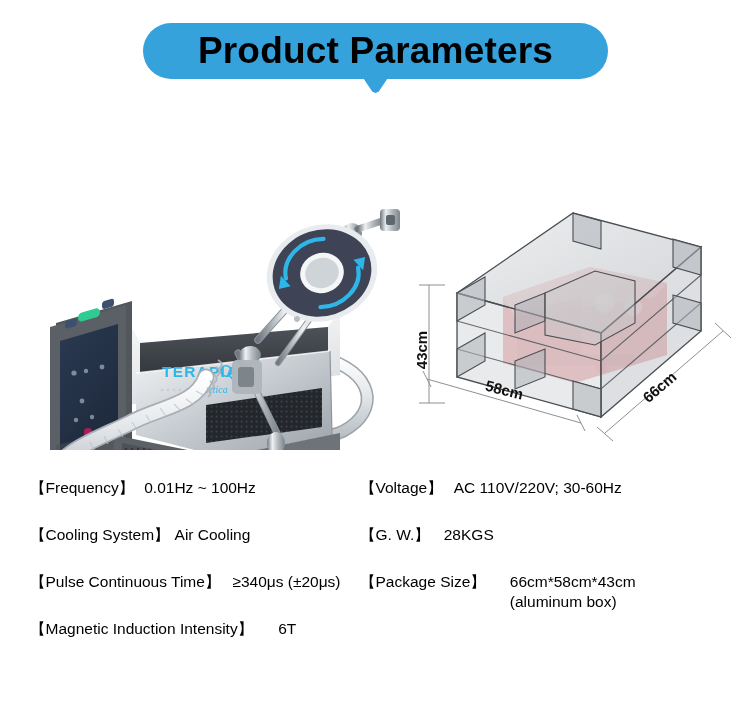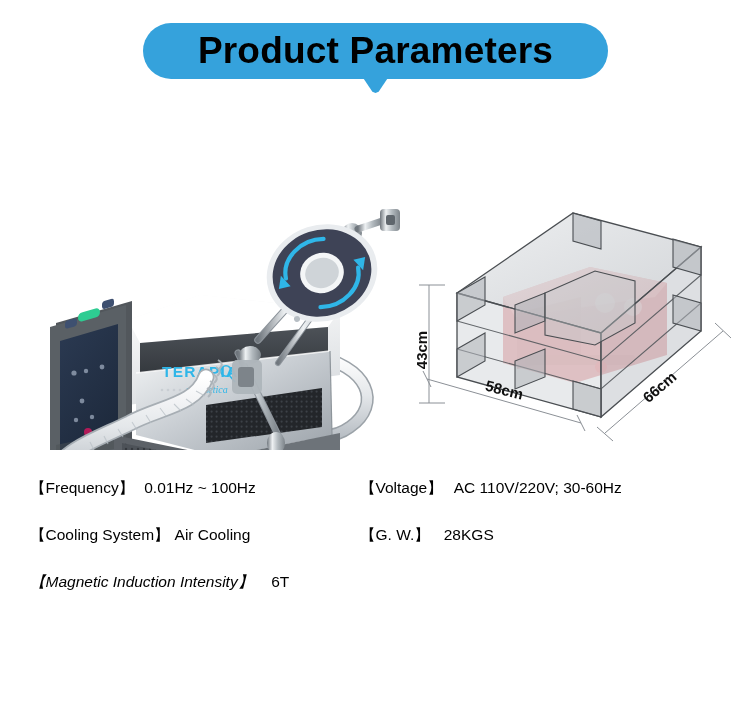--- a/index.html
+++ b/index.html
@@ -48,21 +48,21 @@
     font-size:15.5px;line-height:19px;color:#000000;
   }
   #spec-col-left .spec-row{height:47px;}
   #spec-col-right .spec-row{height:47px;}
   #spec-col-right .spec-row.tall{height:56px;}
   .spec-label{white-space:pre;flex:0 0 auto;}
   .spec-value{white-space:pre;flex:0 0 auto;}
   .lbl-frequency{margin-right:10px;}
   .lbl-cooling{margin-right:5px;}
   .lbl-pulse{margin-right:12px;}
-  .lbl-magnetic{margin-right:18px;font-style:italic;}
+  .lbl-magnetic{margin-right:25px;}
   .lbl-voltage{margin-right:11px;}
   .lbl-gw{margin-right:14px;}
   .lbl-package{margin-right:24px;}
   .lbl-mir{margin-right:22px;}
   .two-line{display:inline-block;white-space:pre-line;line-height:20px;}
 </style>
 </head>
 <body>
 
 <div id="header-banner">
@@ -309,31 +309,40 @@
   <div class="spec-col" id="spec-col-left">
     <div class="spec-row">
       <span class="spec-label lbl-frequency">【Frequency】</span>
       <span class="spec-value">0.01Hz ~ 100Hz</span>
     </div>
     <div class="spec-row">
       <span class="spec-label lbl-cooling">【Cooling System】</span>
       <span class="spec-value">Air Cooling</span>
     </div>
     <div class="spec-row">
+      <span class="spec-label lbl-pulse">【Pulse Continuous Time】</span>
+      <span class="spec-value">≥340μs (±20μs)</span>
+    </div>
+    <div class="spec-row">
       <span class="spec-label lbl-magnetic">【Magnetic Induction Intensity】</span>
       <span class="spec-value">6T</span>
     </div>
   </div>
 
   <div class="spec-col" id="spec-col-right">
     <div class="spec-row">
       <span class="spec-label lbl-voltage">【Voltage】</span>
       <span class="spec-value">AC 110V/220V; 30-60Hz</span>
     </div>
     <div class="spec-row">
       <span class="spec-label lbl-gw">【G. W.】</span>
       <span class="spec-value">28KGS</span>
     </div>
     <div class="spec-row tall">
+      <span class="spec-label lbl-package">【Package Size】</span>
+      <span class="spec-value two-line">66cm*58cm*43cm
+(aluminum box)</span>
+    </div>
+    <div class="spec-row tall">
     </div>
   </div>
 
 </div>
 
 </body></html>

